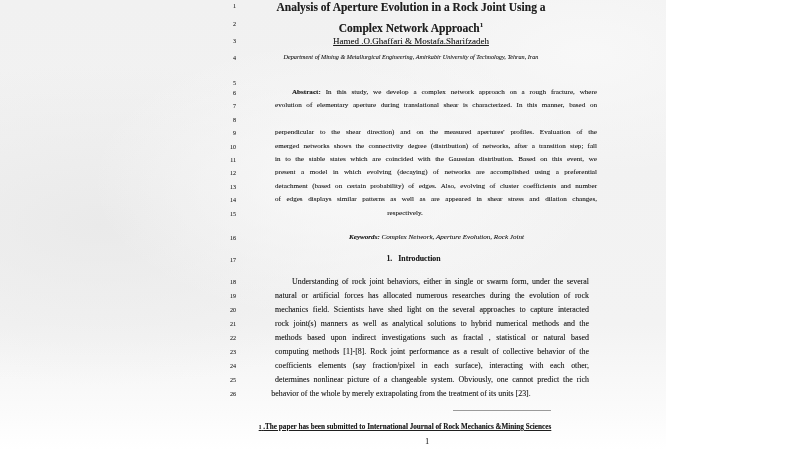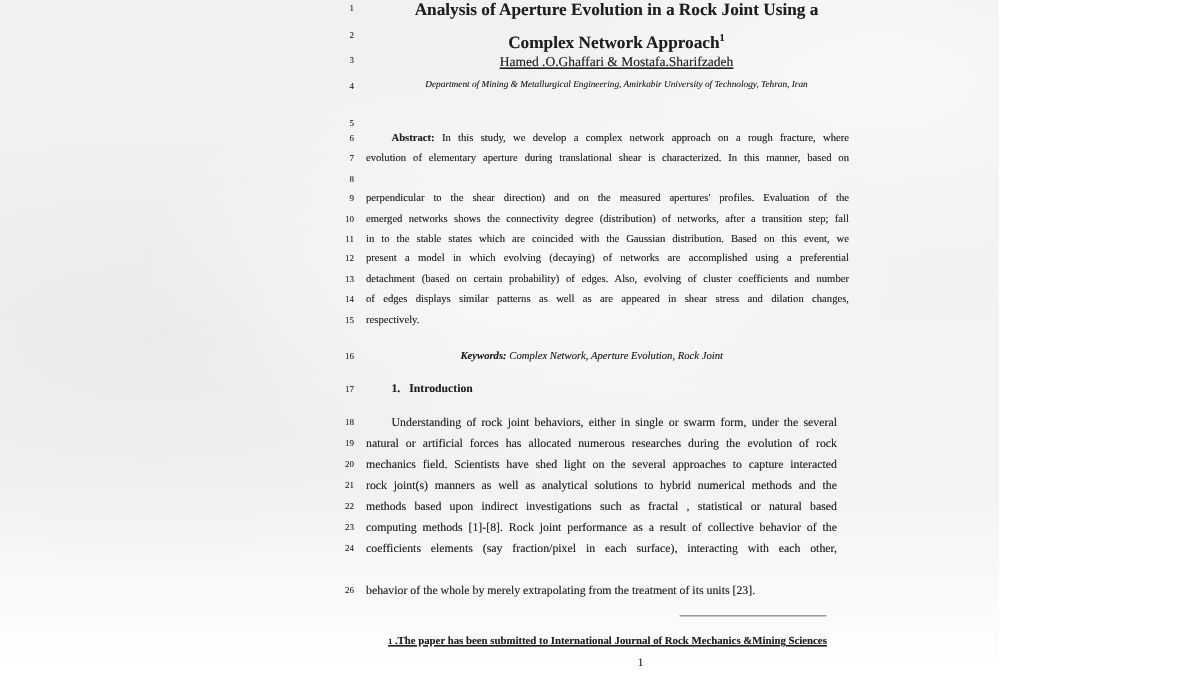--- a/index.html
+++ b/index.html
@@ -9,22 +9,22 @@
     color:#1e1e1e;
     background:
       radial-gradient(55% 45% at 52% 40%, rgba(250,250,250,.85), rgba(250,250,250,0) 70%),
       radial-gradient(80% 55% at 15% 50%, rgba(233,233,233,.9), rgba(233,233,233,0) 65%),
       radial-gradient(60% 45% at 88% 12%, rgba(248,248,248,.95), rgba(248,248,248,0) 60%),
       linear-gradient(180deg,#f1f1f1 0%,#f3f3f3 72%,#fbfbfb 92%,#ffffff 100%);
   }
   .doc{position:absolute;inset:0;text-shadow:0 0 .4px rgba(40,40,40,.45);}
   .row{position:absolute;left:0;width:100%;height:12px;}
   .ln{position:absolute;left:220px;width:16px;text-align:right;font-size:6px;line-height:7px;transform:translateY(2px);color:#2b2b2b;}
-  .lt{position:absolute;left:244px;width:322px;font-size:7.1px;line-height:8.5px;}
-  .j{text-align:justify;text-align-last:justify;}
+  .lt{position:absolute;left:244px;width:322px;font-size:7.1px;line-height:8.5px;text-align:center;}
+  .j{text-align:justify;text-align-last:justify;margin-left:31px;}
   .c{text-align:center;}
   .ind{text-indent:17px;}
   .title{left:250px;font-weight:bold;font-size:11.5px;line-height:13px;}
   .title sup{font-size:7px;}
   .authors{left:250px;font-size:9px;line-height:10px;text-decoration:underline;}
   .affil{left:250px;font-style:italic;font-size:6.2px;line-height:7.5px;}
   .abslead{font-weight:bold;}
   .kw{font-style:italic;}
   .kw .lead{font-weight:bold;margin-left:46px;}
   .h17{font-weight:bold;font-size:7.8px;}
@@ -153,20 +153,24 @@
     <div class="row" style="top:347px">
       <span class="ln">23</span>
       <span class="lt intro j">computing methods [1]-[8]. Rock joint performance as a result of collective behavior of the</span>
     </div>
 
     <div class="row" style="top:361px">
       <span class="ln">24</span>
       <span class="lt intro j">coefficients elements (say fraction/pixel in each surface), interacting with each other,</span>
     </div>
 
+    <div class="row" style="top:375px">
+      <span class="ln">25</span>
+      <span class="lt intro j">determines nonlinear picture of a changeable system. Obviously, one cannot predict the rich</span>
+    </div>
 
     <div class="row" style="top:389px">
       <span class="ln">26</span>
       <span class="lt intro">behavior of the whole by merely extrapolating from the treatment of its units [23].</span>
     </div>
 
     <div class="fnline"></div>
 
     <div class="footnote"><span class="fnmark">1</span> <span>.The paper has been submitted to International Journal of Rock Mechanics &amp;Mining Sciences</span></div>
 

